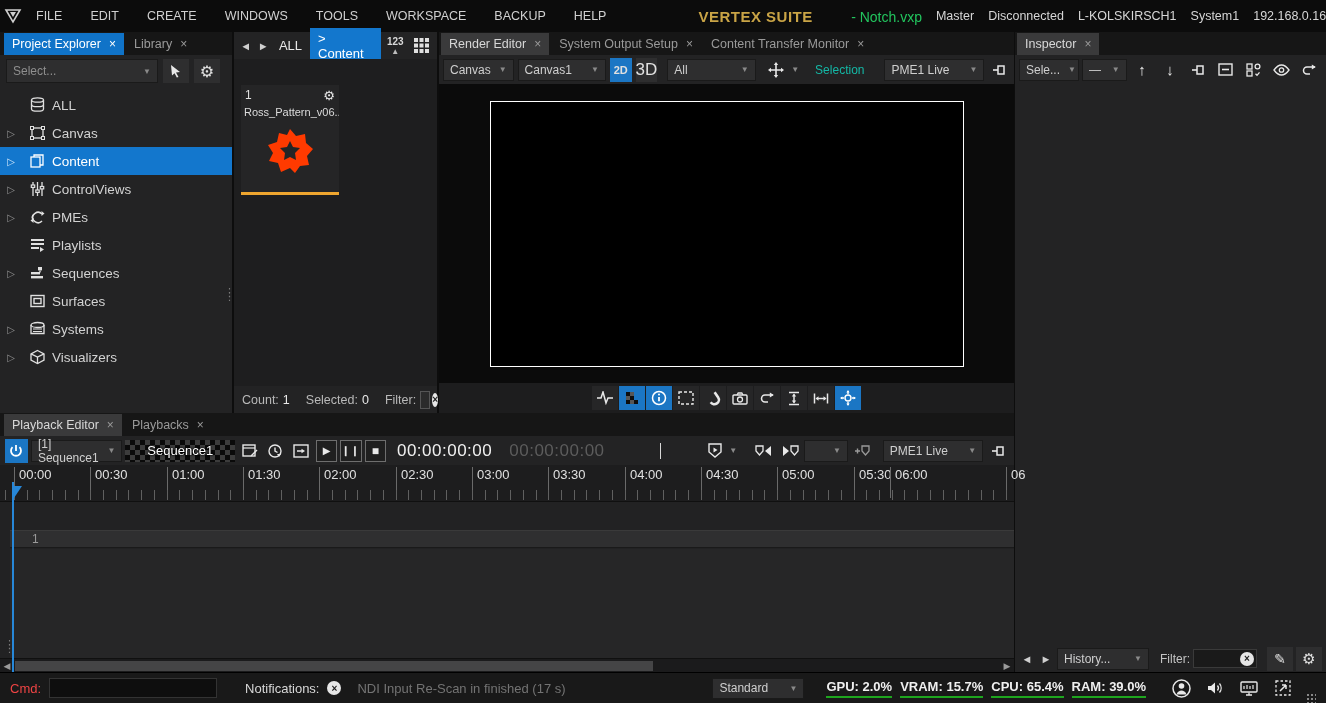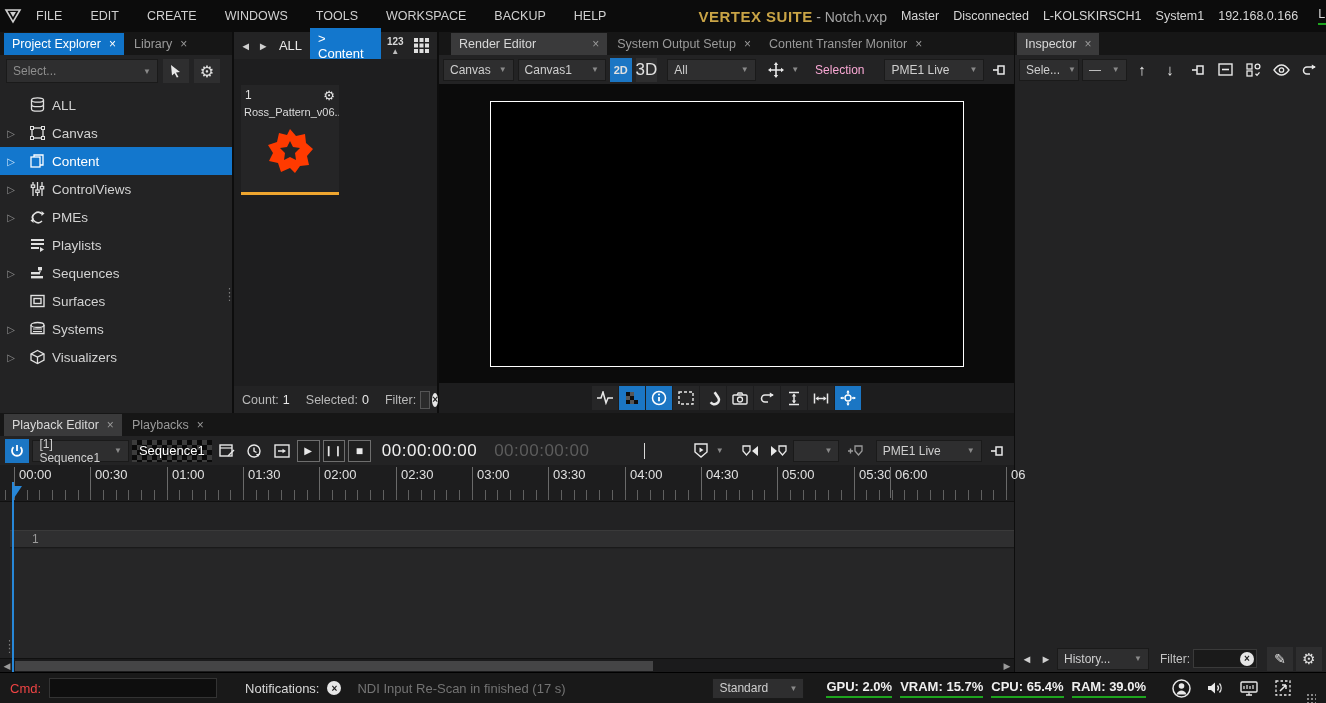--- a/index.html
+++ b/index.html
@@ -7,21 +7,21 @@
     font-family:"Liberation Sans","DejaVu Sans",sans-serif; font-size:12px; color:#c8c8c8; }
   .abs { position:absolute; }
   svg { display:block; }
 
   
   #titlebar { left:0; top:0; width:1326px; height:32px; background:#0c0c0c;
     display:flex; align-items:center; }
   .menu-item { padding:0 14px; color:#d0d0d0; font-size:12.5px; cursor:default; }
   #app-title { margin-left:78px; white-space:nowrap; }
   #app-title .brand { color:#c9a446; font-weight:bold; font-size:15px; letter-spacing:.5px;text-align:right; }
-  #app-title .proj { color:#a3a3a3; font-size:14px; }
+  #app-title .proj { color:#22c55e; font-size:14px;margin-left:35px; }
   .tb-status { margin-left:14px; color:#d6d6d6; font-size:12.5px; white-space:nowrap; }
   .tb-green { border-bottom:2px solid #1ea51e; padding-bottom:2px; }
 
   
   .panel { background:#232324; }
   .tabbar { height:23px; background:#161616; display:flex; align-items:flex-end; }
   .tab { height:22px; display:flex; align-items:center; padding:0 8px; background:#1d1d1d;
     color:#9a9a9a; margin-right:2px; font-size:12.5px; white-space:nowrap; }
   .tab .x { margin-left:8px; font-size:12px; color:#9a9a9a; }
   .tab.active { background:#3a3a3b; color:#d8d8d8; }
@@ -80,21 +80,21 @@
   #insp-panel { left:1015px; top:32px; width:311px; height:640px; display:flex; flex-direction:column; }
   #insp-toolbar { gap:3px; }
   #insp-body { flex:1; background:#232324; }
   #insp-footer { height:27px; display:flex; align-items:center; gap:3px; padding:0 4px; background:#232324; }
   #insp-filter-input { width:64px; height:19px; background:#1a1a1a; border:1px solid #3a3a3a; color:#ccc; padding:0 3px; }
 
   
   #pb-panel { left:0; top:413px; width:1014px; height:259px; display:flex; flex-direction:column; }
   #pb-toolbar { height:29px; gap:3px; padding:0 5px; }
   .checker { background:repeating-conic-gradient(#0a0a0a 0% 25%, #3c3c3c 0% 50%) 0 0/10px 10px; }
-  #pb-seqname { height:22px; display:flex; align-items:center; padding:0 7px; color:#fff;
+  #pb-seqname { height:22px; display:flex; align-items:center; padding:0 22px; color:#fff;
     text-shadow:0 0 2px #000,0 0 2px #000; font-size:13px; }
   .transport { width:24px; height:22px; border:1px solid #6e6e6e; background:#1f1f1f; color:#e8e8e8;
     display:flex; align-items:center; justify-content:center; font-size:10px; }
   #tc-main { color:#f0f0f0; font-size:17px; margin-left:8px; letter-spacing:.5px; }
   #tc-sub { color:#5c5c5c; font-size:17px; margin-left:14px; letter-spacing:.5px; }
   #pb-caret { width:1px; height:16px; background:#d8d8d8; margin-left:52px; }
   
   #pb-ruler { height:37px; background:#1d1d1e; position:relative; border-bottom:1px solid #101010; }
   .ruler-label { position:absolute; top:2px; height:31px; border-left:1px solid #6a6a6a; padding-left:4px;
     color:#e0e0e0; font-size:13px; }
@@ -345,21 +345,21 @@
     <span style="margin-left:12px;">Selected:</span>
     <span style="color:#e8e8e8;">0</span>
     <span style="margin-left:12px;">Filter:</span>
     <input id="cb-filter-input" value="" style="">
     <span class="clear-x" style="margin-left:-2px;">×</span>
   </div>
 </div>
 
 <div id="re-panel" class="abs panel">
   <div class="tabbar">
-    <div class="tab active" style="margin-left:12px;gap:48px;">
+    <div class="tab active" style="margin-left:2px;">
       <span>Render Editor</span>
         <span class="x">×</span>
     </div>
     <div class="tab" style="background:transparent;">
       <span>System Output Setup</span>
         <span class="x">×</span>
     </div>
     <div class="tab" style="background:transparent;">
       <span>Content Transfer Monitor</span>
         <span class="x">×</span>
@@ -383,21 +383,21 @@
     <span class="icon-btn flat" style="margin-left:6px;">
       <svg width="16" height="16" viewBox="0 0 16 16">
           <path d="M8 2v12M2 8h12" stroke="#e8e8e8" stroke-width="1.6"></path>
           <polygon points="8,0 5.8,3 10.2,3" fill="#e8e8e8"></polygon>
           <polygon points="8,16 5.8,13 10.2,13" fill="#e8e8e8"></polygon>
           <polygon points="0,8 3,5.8 3,10.2" fill="#e8e8e8"></polygon>
           <polygon points="16,8 13,5.8 13,10.2" fill="#e8e8e8"></polygon>
         </svg>
     </span>
     <span class="vdots" style="font-size:8px;color:#8a8a8a;">▼</span>
-    <span style="color:#f9a8d4;margin-left:12px;">Selection</span>
+    <span style="color:#14b8a6;margin-left:12px;">Selection</span>
     <div class="dd" style="width:118px;margin-left:16px;">
       <span>PME1 Live</span>
         <span class="caret">▼</span>
     </div>
     <span class="icon-btn flat">
       <svg width="14" height="12" viewBox="0 0 14 12">
           <path d="M1 6h5" stroke="#e8e8e8" stroke-width="1.6"></path>
           <rect x="6" y="2" width="6" height="8" fill="none" stroke="#e8e8e8" stroke-width="1.5"></rect>
         </svg>
     </span>

